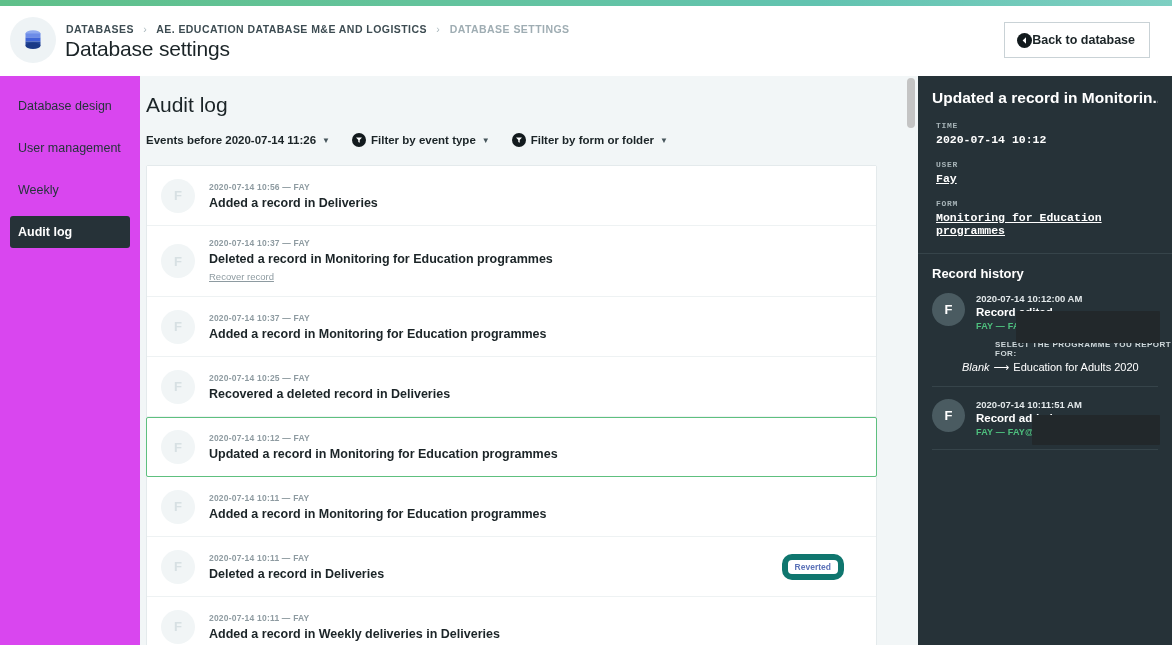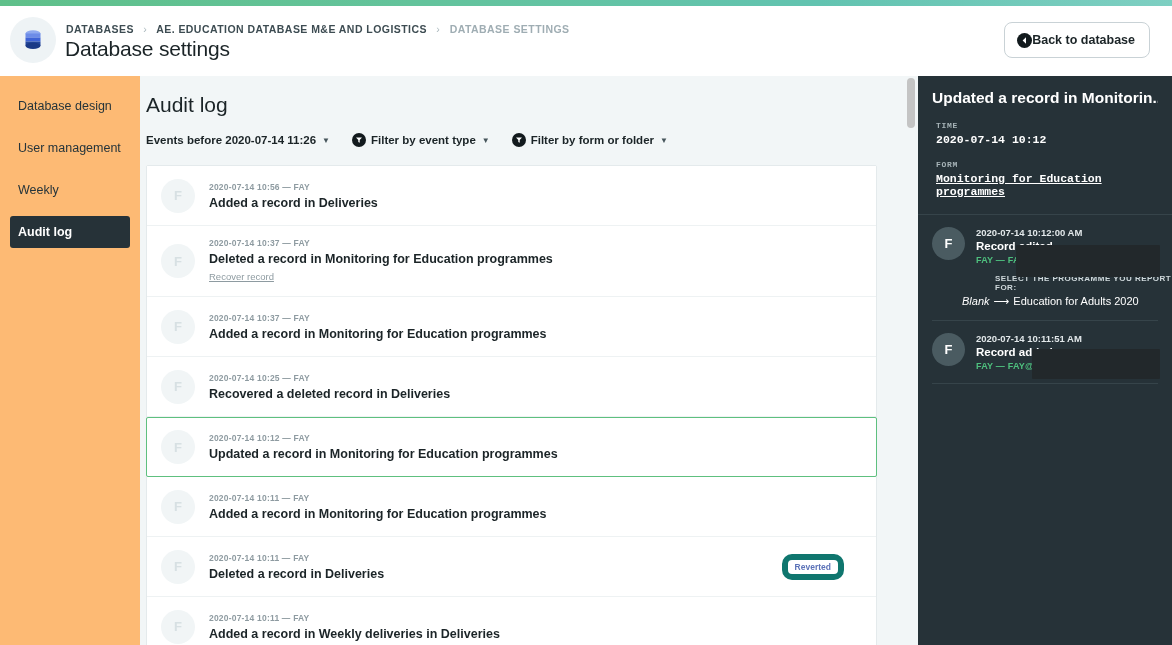--- a/index.html
+++ b/index.html
@@ -37,36 +37,36 @@
   .breadcrumb .crumb.muted { color: #9fadb3; }
   .breadcrumb .sep { color: #aab8bd; margin: 0 6px; font-weight: 400; }
   .page-title {
     position: absolute; left: 65px; top: 31px;
     font-size: 21px; font-weight: 400; color: #1b2427; letter-spacing: -.2px;
   }
   .back-btn {
     position: absolute; right: 22px; top: 16px;
     height: 36px; padding: 0 14px 0 12px;
     display: flex; align-items: center; gap: 0;
-    border: 1px solid #c9d2d6; border-radius: 8px;
+    border: 1px solid #c9d2d6; border-radius: 0;
     background: #ffffff; cursor: pointer;
     font-size: 12.5px; font-weight: 700; color: #1b2427;
   }
   .back-btn .circ {
     width: 15px; height: 15px; border-radius: 50%; background: #121a1d;
     display: flex; align-items: center; justify-content: center; flex: none;
   }
   .back-btn .circ svg { display:block; }
 
   
   .body { position: absolute; top: 76px; left: 0; width: 1172px; height: 569px; }
 
   .sidebar {
     position: absolute; left: 0; top: 0; width: 140px; height: 569px;
-    background: #fdba74;
+    background: #d946ef;
   }
   .nav-item {
     height: 32px; margin: 0 10px 10px 10px; padding: 0 8px;
     display: flex; align-items: center;
     font-size: 12.5px; color: #25343a; cursor: pointer;
     border-radius: 3px;
   }
   .nav-item:first-child { margin-top: 14px; }
   .nav-item.active {
     background: #263238; color: #ffffff; font-weight: 700;
@@ -349,26 +349,31 @@
     </div>
 
     <div class="panel">
       <div class="panel-title">Updated a record in Monitorin...</div>
 
       <div class="field">
         <div class="field-label">TIME</div>
         <div class="field-value">2020-07-14 10:12</div>
       </div>
       <div class="field">
+        <div class="field-label">USER</div>
+        <div class="field-value link">Fay</div>
+      </div>
+      <div class="field">
         <div class="field-label">FORM</div>
         <div class="field-value link">Monitoring for Education programmes</div>
       </div>
 
       <div class="panel-divider"></div>
 
+      <div class="history-title">Record history</div>
 
       <div class="hist-item">
         <div class="hist-avatar">F</div>
         <div>
           <div class="hist-time">2020-07-14 10:12:00 AM</div>
           <div class="hist-action">Record edited</div>
           <div class="hist-user">FAY — FAY@E</div>
         </div>
         <div class="redact" style="left:84px; top:18px; width:144px; height:32px;"></div>
       </div>

